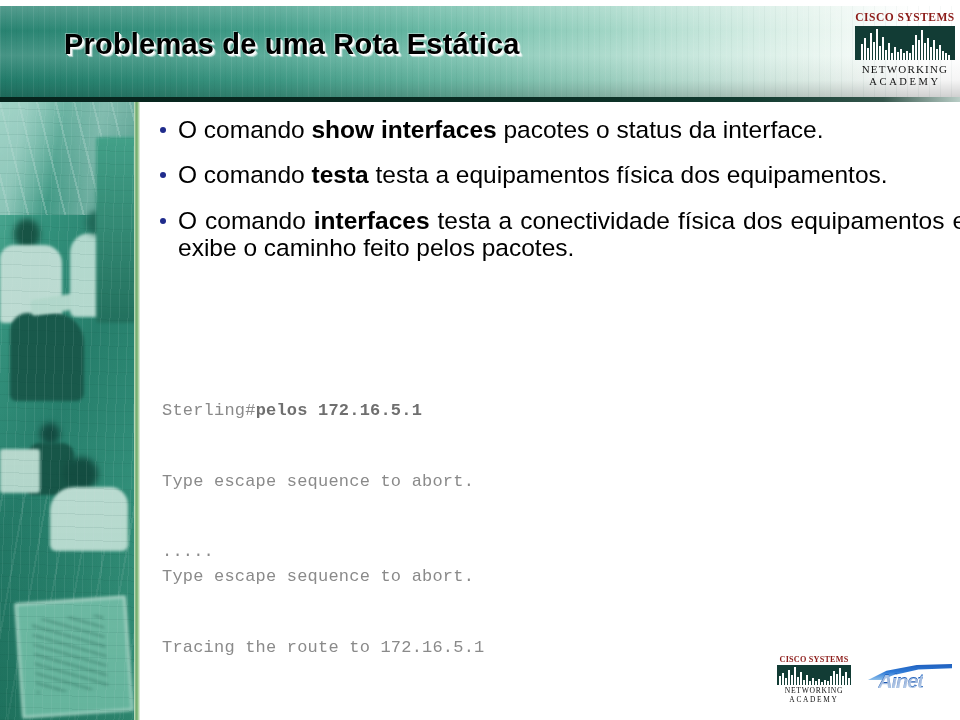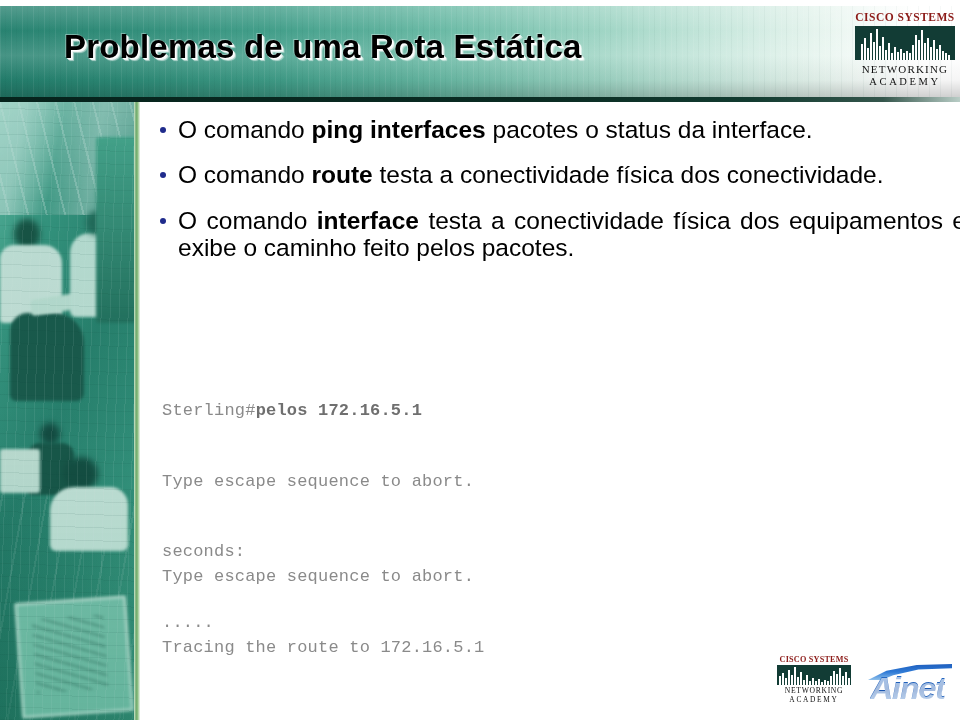--- a/index.html
+++ b/index.html
@@ -122,21 +122,21 @@
     left: 0;
     top: 97px;
     width: 960px;
     height: 5px;
     background: linear-gradient(90deg, #06231c 0%, #0a2b22 55%, #123b30 78%, #35564c 92%, #b9cdc6 100%);
   }
   .slide-title {
     position: absolute;
     left: 64px;
     top: 28px;
-    font-size: 33px;
+    font-size: 29px;
     font-weight: bold;
     color: #000000;
     letter-spacing: .2px;
     white-space: nowrap;
     text-shadow:
        1px  1px 0 rgba(255,255,255,.95),
        2px  2px 0 rgba(255,255,255,.80),
        3px  3px 1px rgba(255,255,255,.55),
       -1px -1px 0 rgba(255,255,255,.35);
   }
@@ -195,25 +195,25 @@
   }
   .ainet-logo .ainet-swoosh {
     position: absolute;
     left: 2px; top: 2px;
     width: 84px; height: 16px;
     background: linear-gradient(180deg, #1f5fbe 0%, #2e7ad6 50%, #8fc0ea 100%);
     clip-path: polygon(0% 100%, 22% 42%, 58% 6%, 100% 0%, 100% 26%, 60% 34%, 30% 70%, 16% 100%);
   }
   .ainet-logo .ainet-word {
     position: absolute;
-    left: 4px; top: 8px;
+    left: 12px; top: 8px;
     font-family: "Liberation Sans", sans-serif;
     font-style: italic;
     font-weight: bold;
-    font-size: 32px;
+    font-size: 20px;
     letter-spacing: -1px;
     color: #1d5fbd;
     background: linear-gradient(180deg, #2a72cd 0%, #1a55ae 55%, #6fa5e0 100%);
     -webkit-background-clip: text;
     background-clip: text;
     -webkit-text-fill-color: transparent;
     text-shadow: 0 1px 0 rgba(255,255,255,.6);
   }
 
   
@@ -339,36 +339,35 @@
       <i style="height:18%"></i>
         <i style="height:14%"></i>
     </div>
     <div class="cna-sub l1">NETWORKING</div>
     <div class="cna-sub l2">ACADEMY</div>
   </div>
 
   <div class="content">
 
     <div class="bullet" id="bullet-1">
-      <span>O comando </span><b>ping interfaces</b><span> pacotes o status da interface.</span>
+      <span>O comando </span><b>show interfaces</b><span> pacotes o status da interface.</span>
     </div>
 
     <div class="bullet" id="bullet-2">
-      <span>O comando </span><b>route</b><span> testa a conectividade física dos conectividade.</span>
+      <span>O comando </span><b>testa</b><span> testa a equipamentos física dos equipamentos.</span>
     </div>
 
     <div class="bullet" id="bullet-3">
-      <span>O comando </span><b>interface</b><span> testa a conectividade física dos equipamentos e exibe o caminho feito pelos pacotes.</span>
+      <span>O comando </span><b>interfaces</b><span> testa a conectividade física dos equipamentos e exibe o caminho feito pelos pacotes.</span>
     </div>
   </div>
 
   <div class="console" id="console-ping">
     <div><span>Sterling#</span><span class="cmd">pelos 172.16.5.1</span></div>
     <div>Type escape sequence to abort.</div>
-    <div>seconds:</div>
     <div>.....</div>
     
   </div>
 
   <div class="console" id="console-traceroute">
     <div>Type escape sequence to abort.</div>
     <div>Tracing the route to 172.16.5.1</div>
     
     
     

